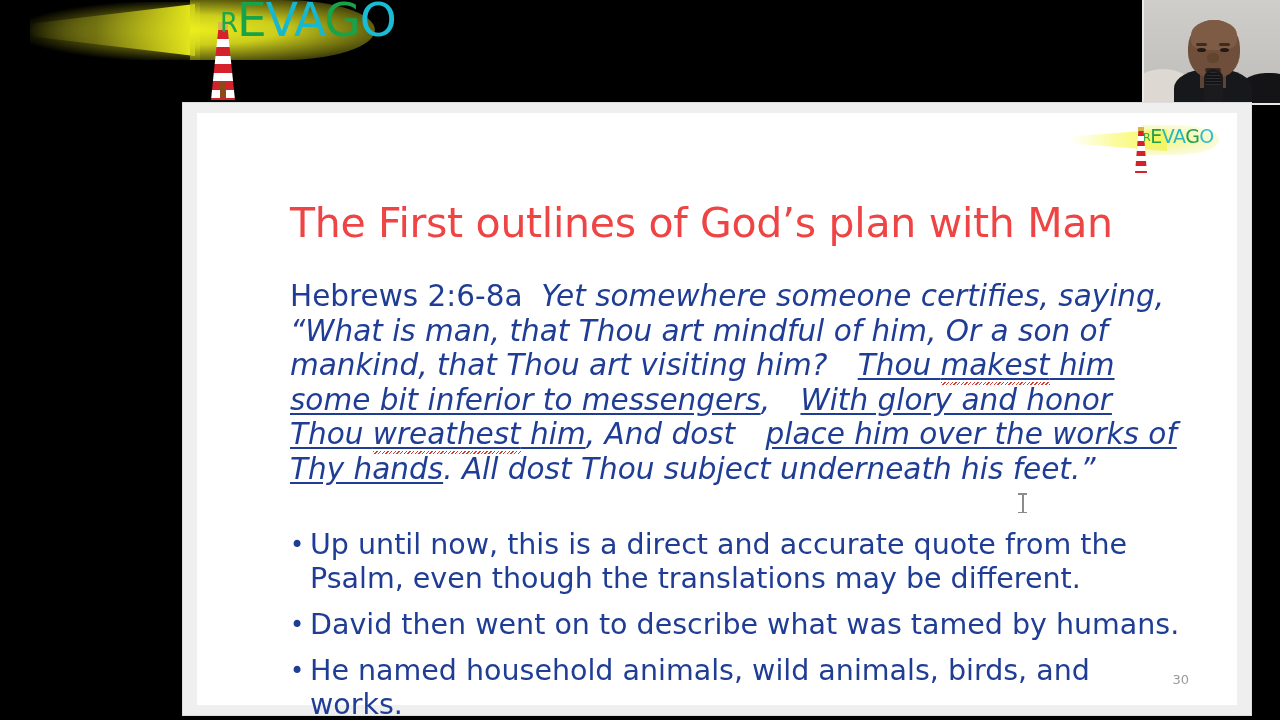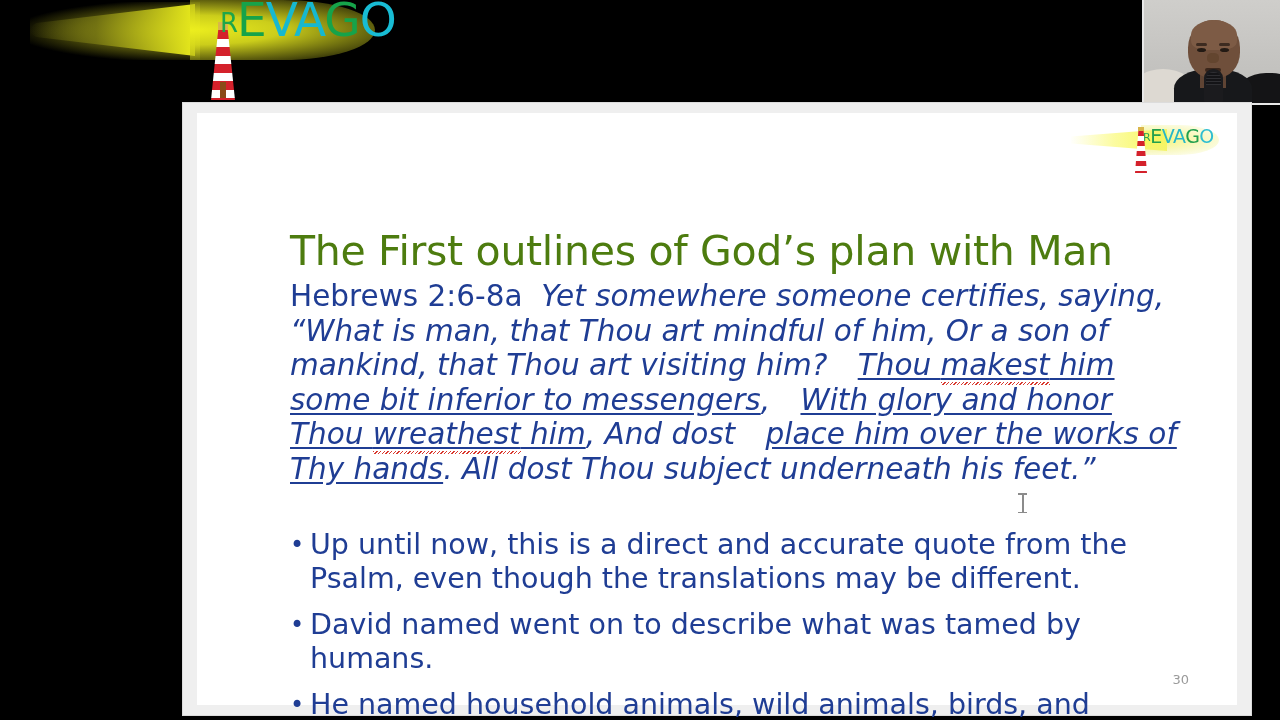--- a/index.html
+++ b/index.html
@@ -255,24 +255,23 @@
   }
 
   
   .slide-title {
     position: absolute;
     left: 93px;
     top: 86px;
     font-family: "DejaVu Sans", sans-serif;
     font-size: 41px;
     font-weight: 400;
-    color: #4d7c0f;
+    color: #ef4444;
     letter-spacing: -0.3px;
     white-space: nowrap;
-    margin-top: 28px;
   }
 
   .scripture {
     position: absolute;
     left: 93px;
     top: 166px;
     width: 892px;
     font-family: "DejaVu Sans", sans-serif;
     font-size: 29.5px;
     line-height: 34.5px;
@@ -414,21 +413,21 @@
         <span class="ref">Hebrews 2:6-8a</span><span>&nbsp; </span><span>Yet somewhere someone certifies, saying, “What is man, that Thou art mindful of him, Or a son of mankind, that Thou art visiting him? </span><span class="u"><span>Thou </span><span class="squig">makest</span><span> him some bit inferior to messengers</span></span><span>, </span><span class="u"><span>With glory and honor Thou </span><span class="squig">wreathest</span><span> him</span></span><span>, And dost </span><span class="u">place him over the works of Thy hands</span><span>. All dost Thou subject underneath his feet.”</span>
       </div>
 
       <div class="bullets">
         <div class="bullet-row">
           <span class="bullet-dot">•</span>
           <span class="bullet-text">Up until now, this is a direct and accurate quote from the Psalm, even though the translations may be different.</span>
         </div>
         <div class="bullet-row">
           <span class="bullet-dot">•</span>
-          <span class="bullet-text">David named went on to describe what was tamed by humans.</span>
+          <span class="bullet-text">David then went on to describe what was tamed by humans.</span>
         </div>
         <div class="bullet-row">
           <span class="bullet-dot">•</span>
           <span class="bullet-text">He named household animals, wild animals, birds, and works.</span>
         </div>
       </div>
 
       <div class="slide-number">30</div>
     </div>
   </div>

